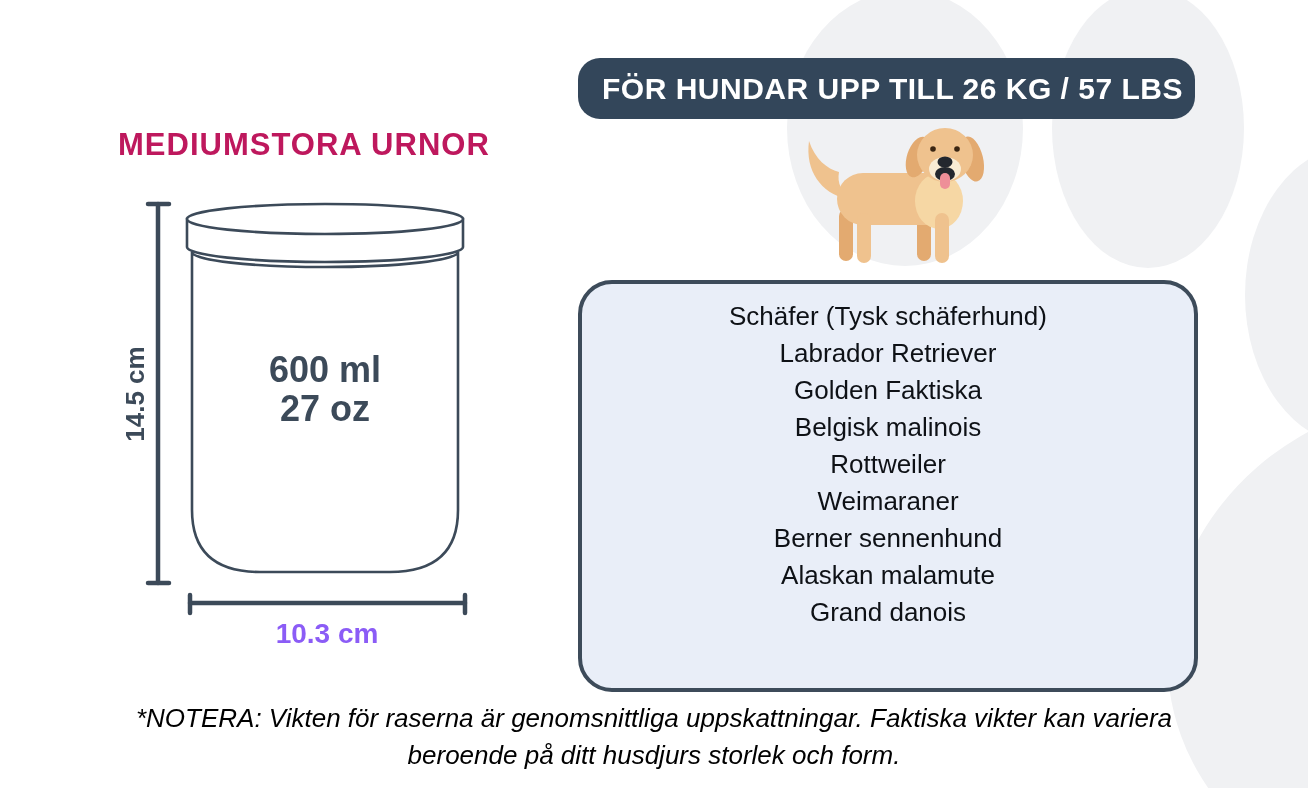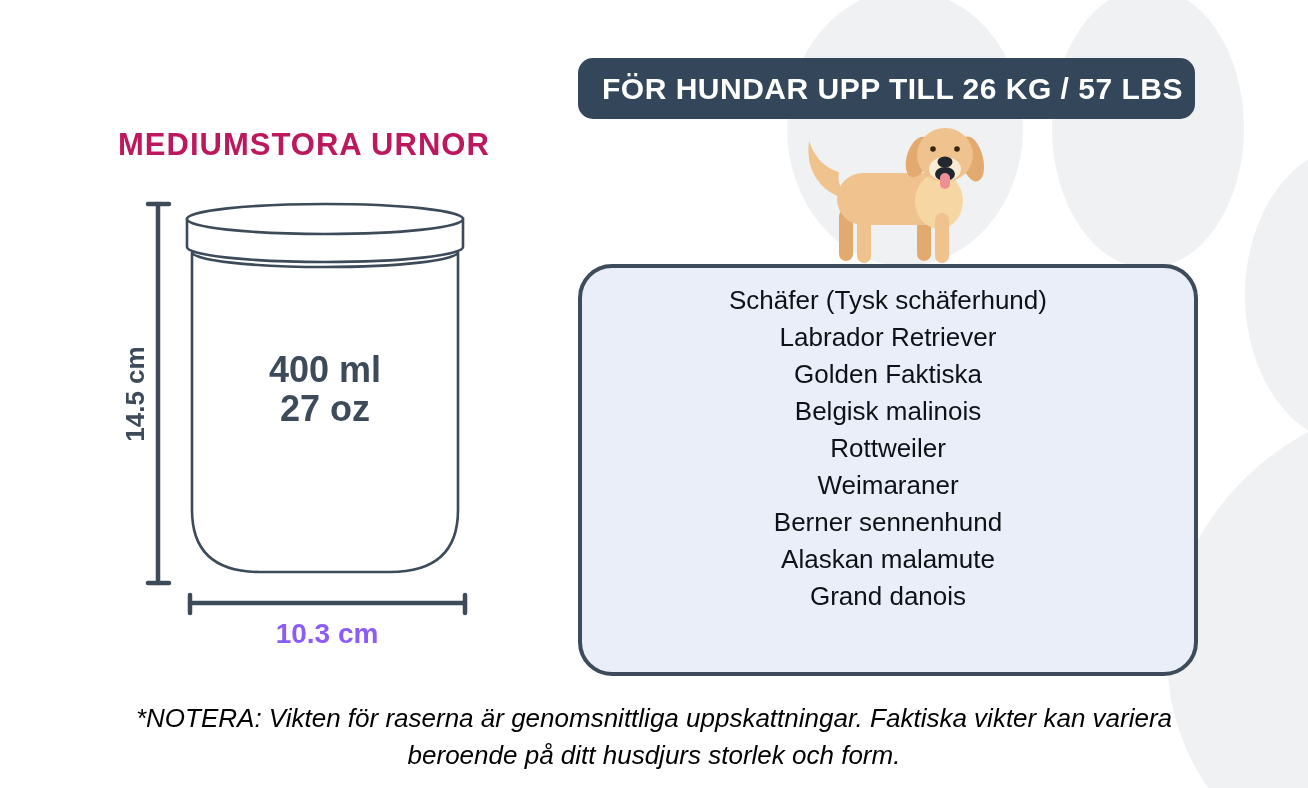--- a/index.html
+++ b/index.html
@@ -14,21 +14,21 @@
     color: #3c4a59;
   }
   .paw-bg { position: absolute; left: 0; top: 0; width: 1308px; height: 788px; }
 
   
   .banner {
     position: absolute;
     left: 578px; top: 58px;
     width: 617px; height: 61px;
     background: #33465a;
-    border-radius: 15px;
+    border-radius: 22px;
     display: flex; align-items: center; justify-content: center;
     color: #ffffff;
     font-size: 30px; font-weight: bold; letter-spacing: 0.5px;
     white-space: nowrap;
     padding-left: 12px;
   }
 
   
   .urn-title {
     position: absolute;
@@ -64,21 +64,21 @@
     color: #8b5cf6;
     white-space: nowrap;
   }
 
   
   .dog-svg { position: absolute; left: 797px; top: 117px; }
 
   
   .breed-box {
     position: absolute;
-    left: 578px; top: 264px;
+    left: 578px; top: 280px;
     width: 620px; height: 412px;
     background: #e9eef8;
     border: 4px solid #3d4b5a;
     border-radius: 34px;
   }
   .breed-list {
     list-style: none;
     padding-top: 14px;
     text-align: center;
   }
@@ -134,21 +134,21 @@
     </g>
 
     <g stroke="#3c4a59" stroke-width="4.5" stroke-linecap="round">
       <line x1="110" y1="415" x2="385" y2="415"></line>
       <line x1="110" y1="407" x2="110" y2="425"></line>
       <line x1="385" y1="407" x2="385" y2="425"></line>
     </g>
   </svg>
 
   <div class="volume-label">
-    <div>400 ml</div>
+    <div>600 ml</div>
     <div>27 oz</div>
   </div>
 
   <div class="height-label">14.5 cm</div>
   <div class="width-label">10.3 cm</div>
 
   <svg class="dog-svg" width="192" height="150" viewBox="0 0 192 150">
     <path fill="#efc28e" d="M50,82 C24,76 8,54 12,24 C18,42 30,52 42,55 C40,66 44,76 56,80 Z"></path>
     <rect x="42" y="92" width="14" height="52" rx="7" fill="#e3aa70"></rect>
     <rect x="120" y="92" width="14" height="52" rx="7" fill="#e3aa70"></rect>

